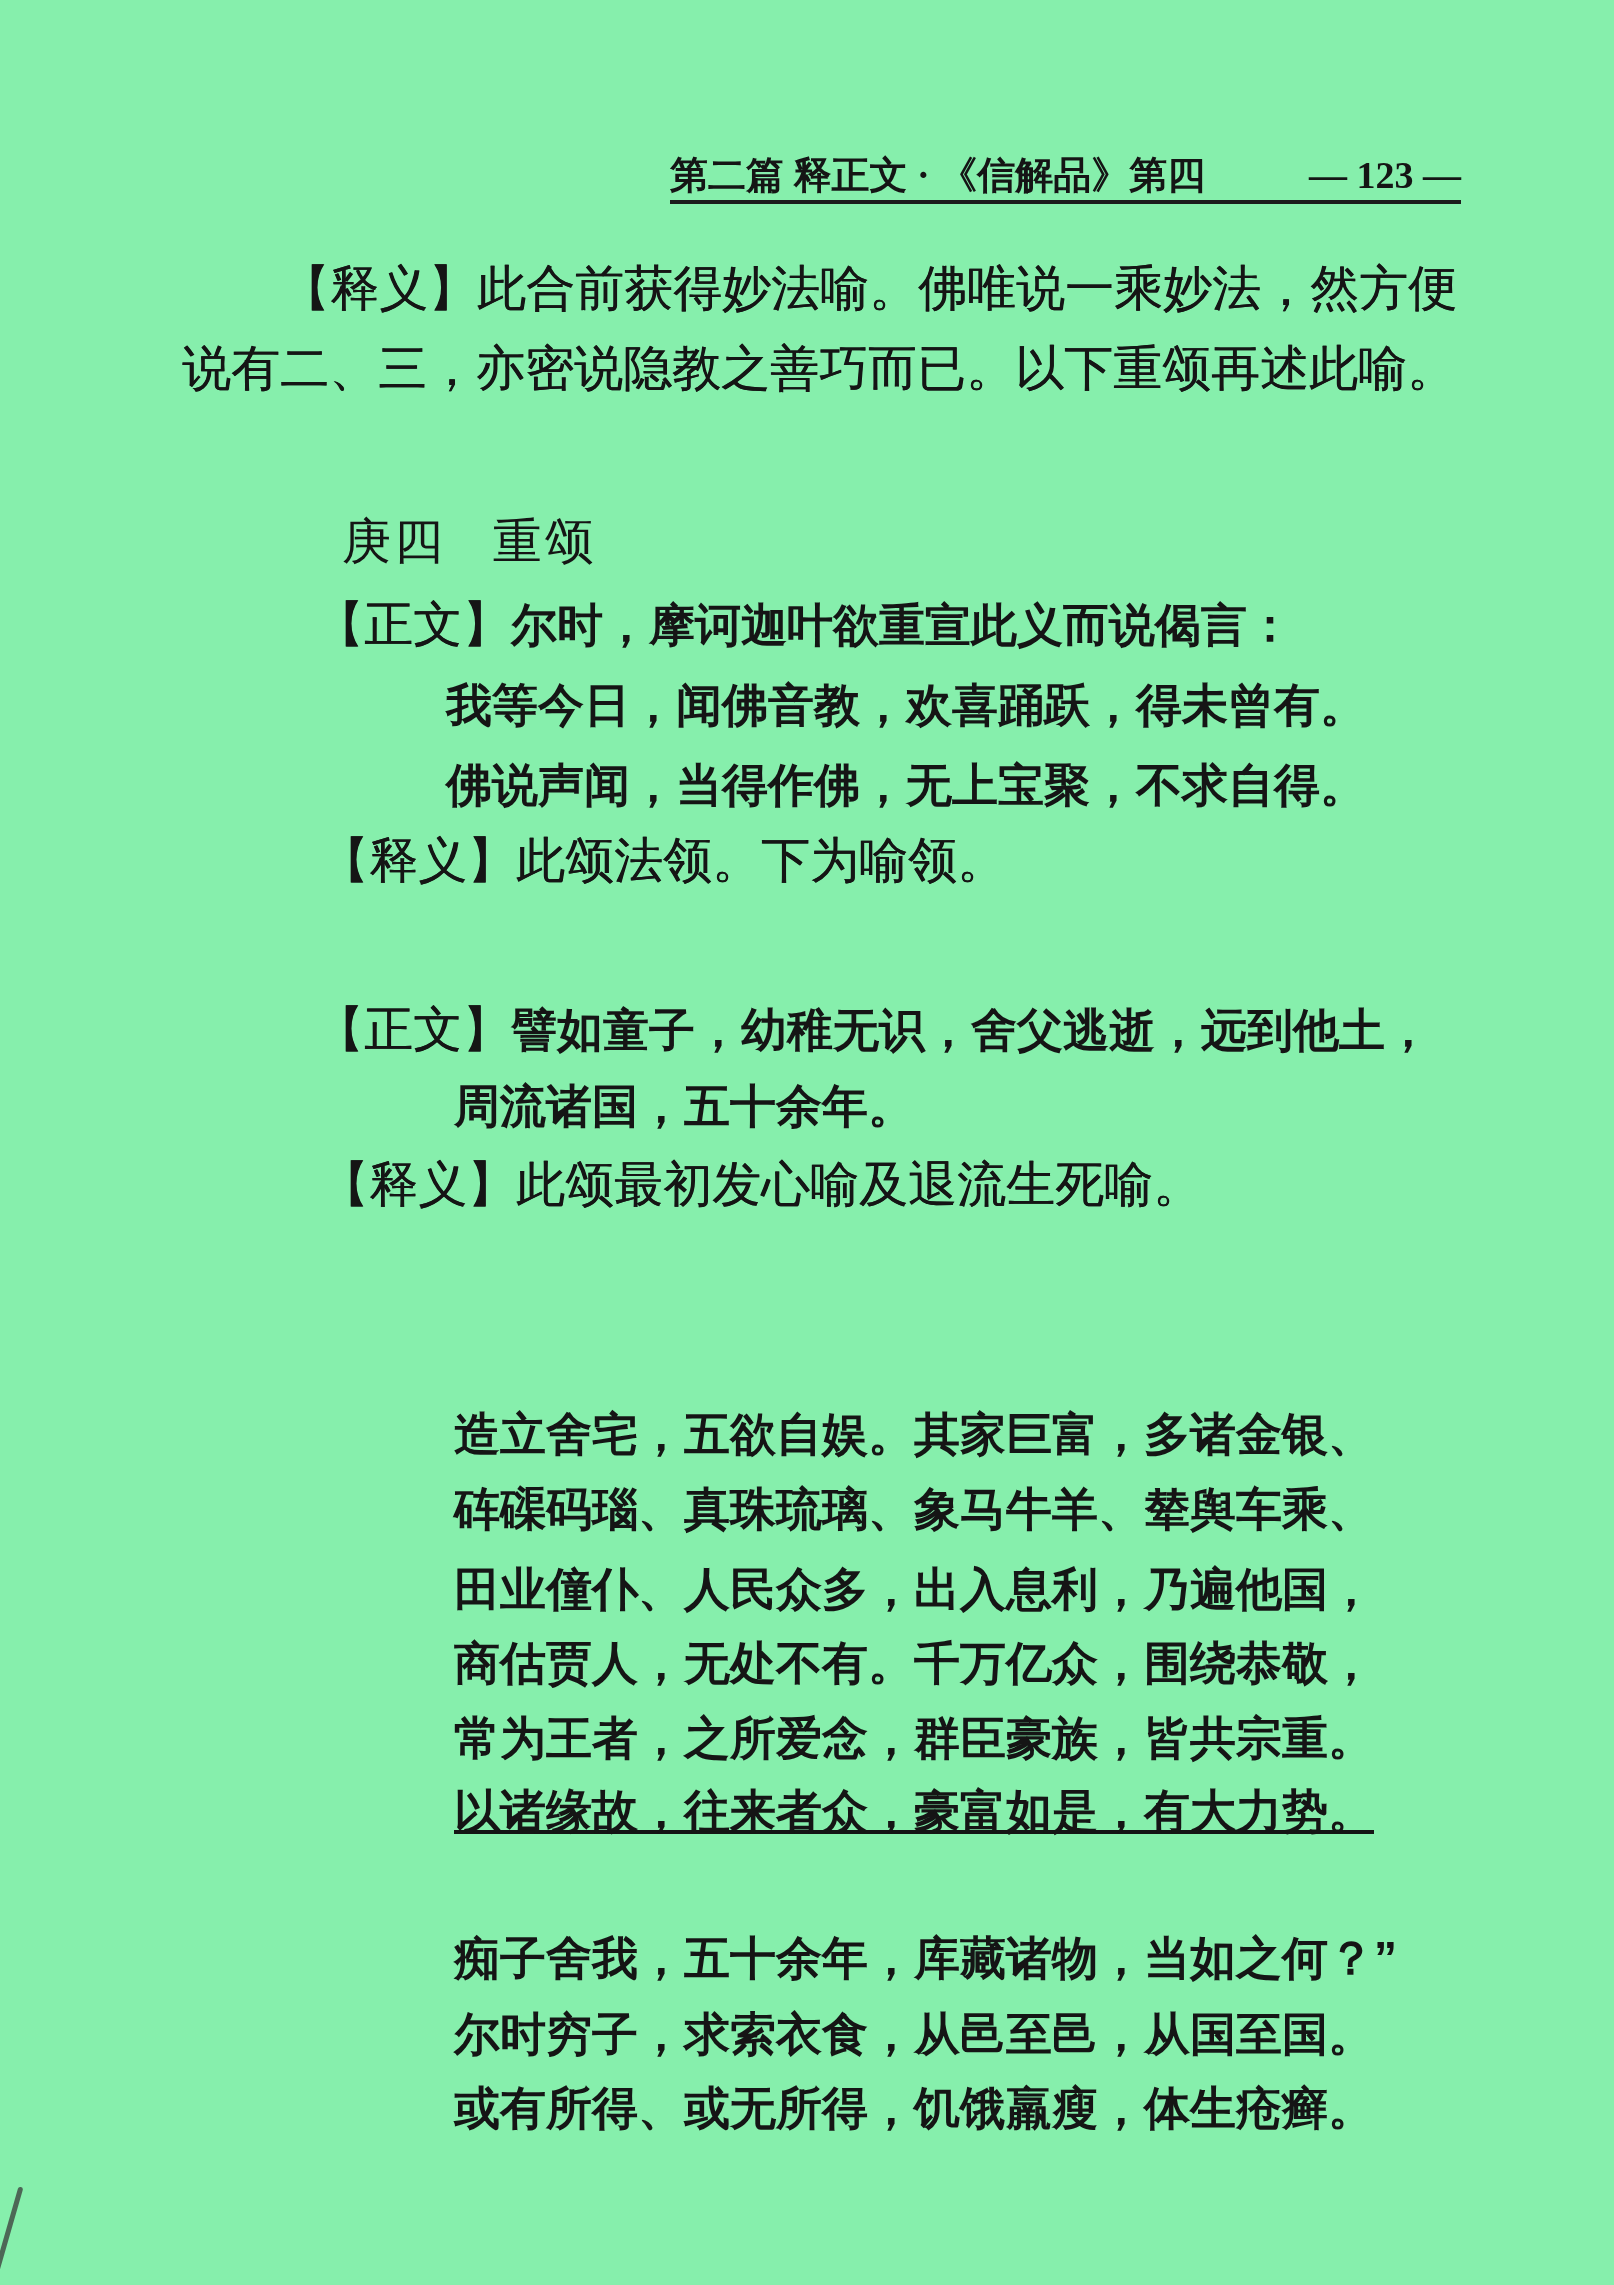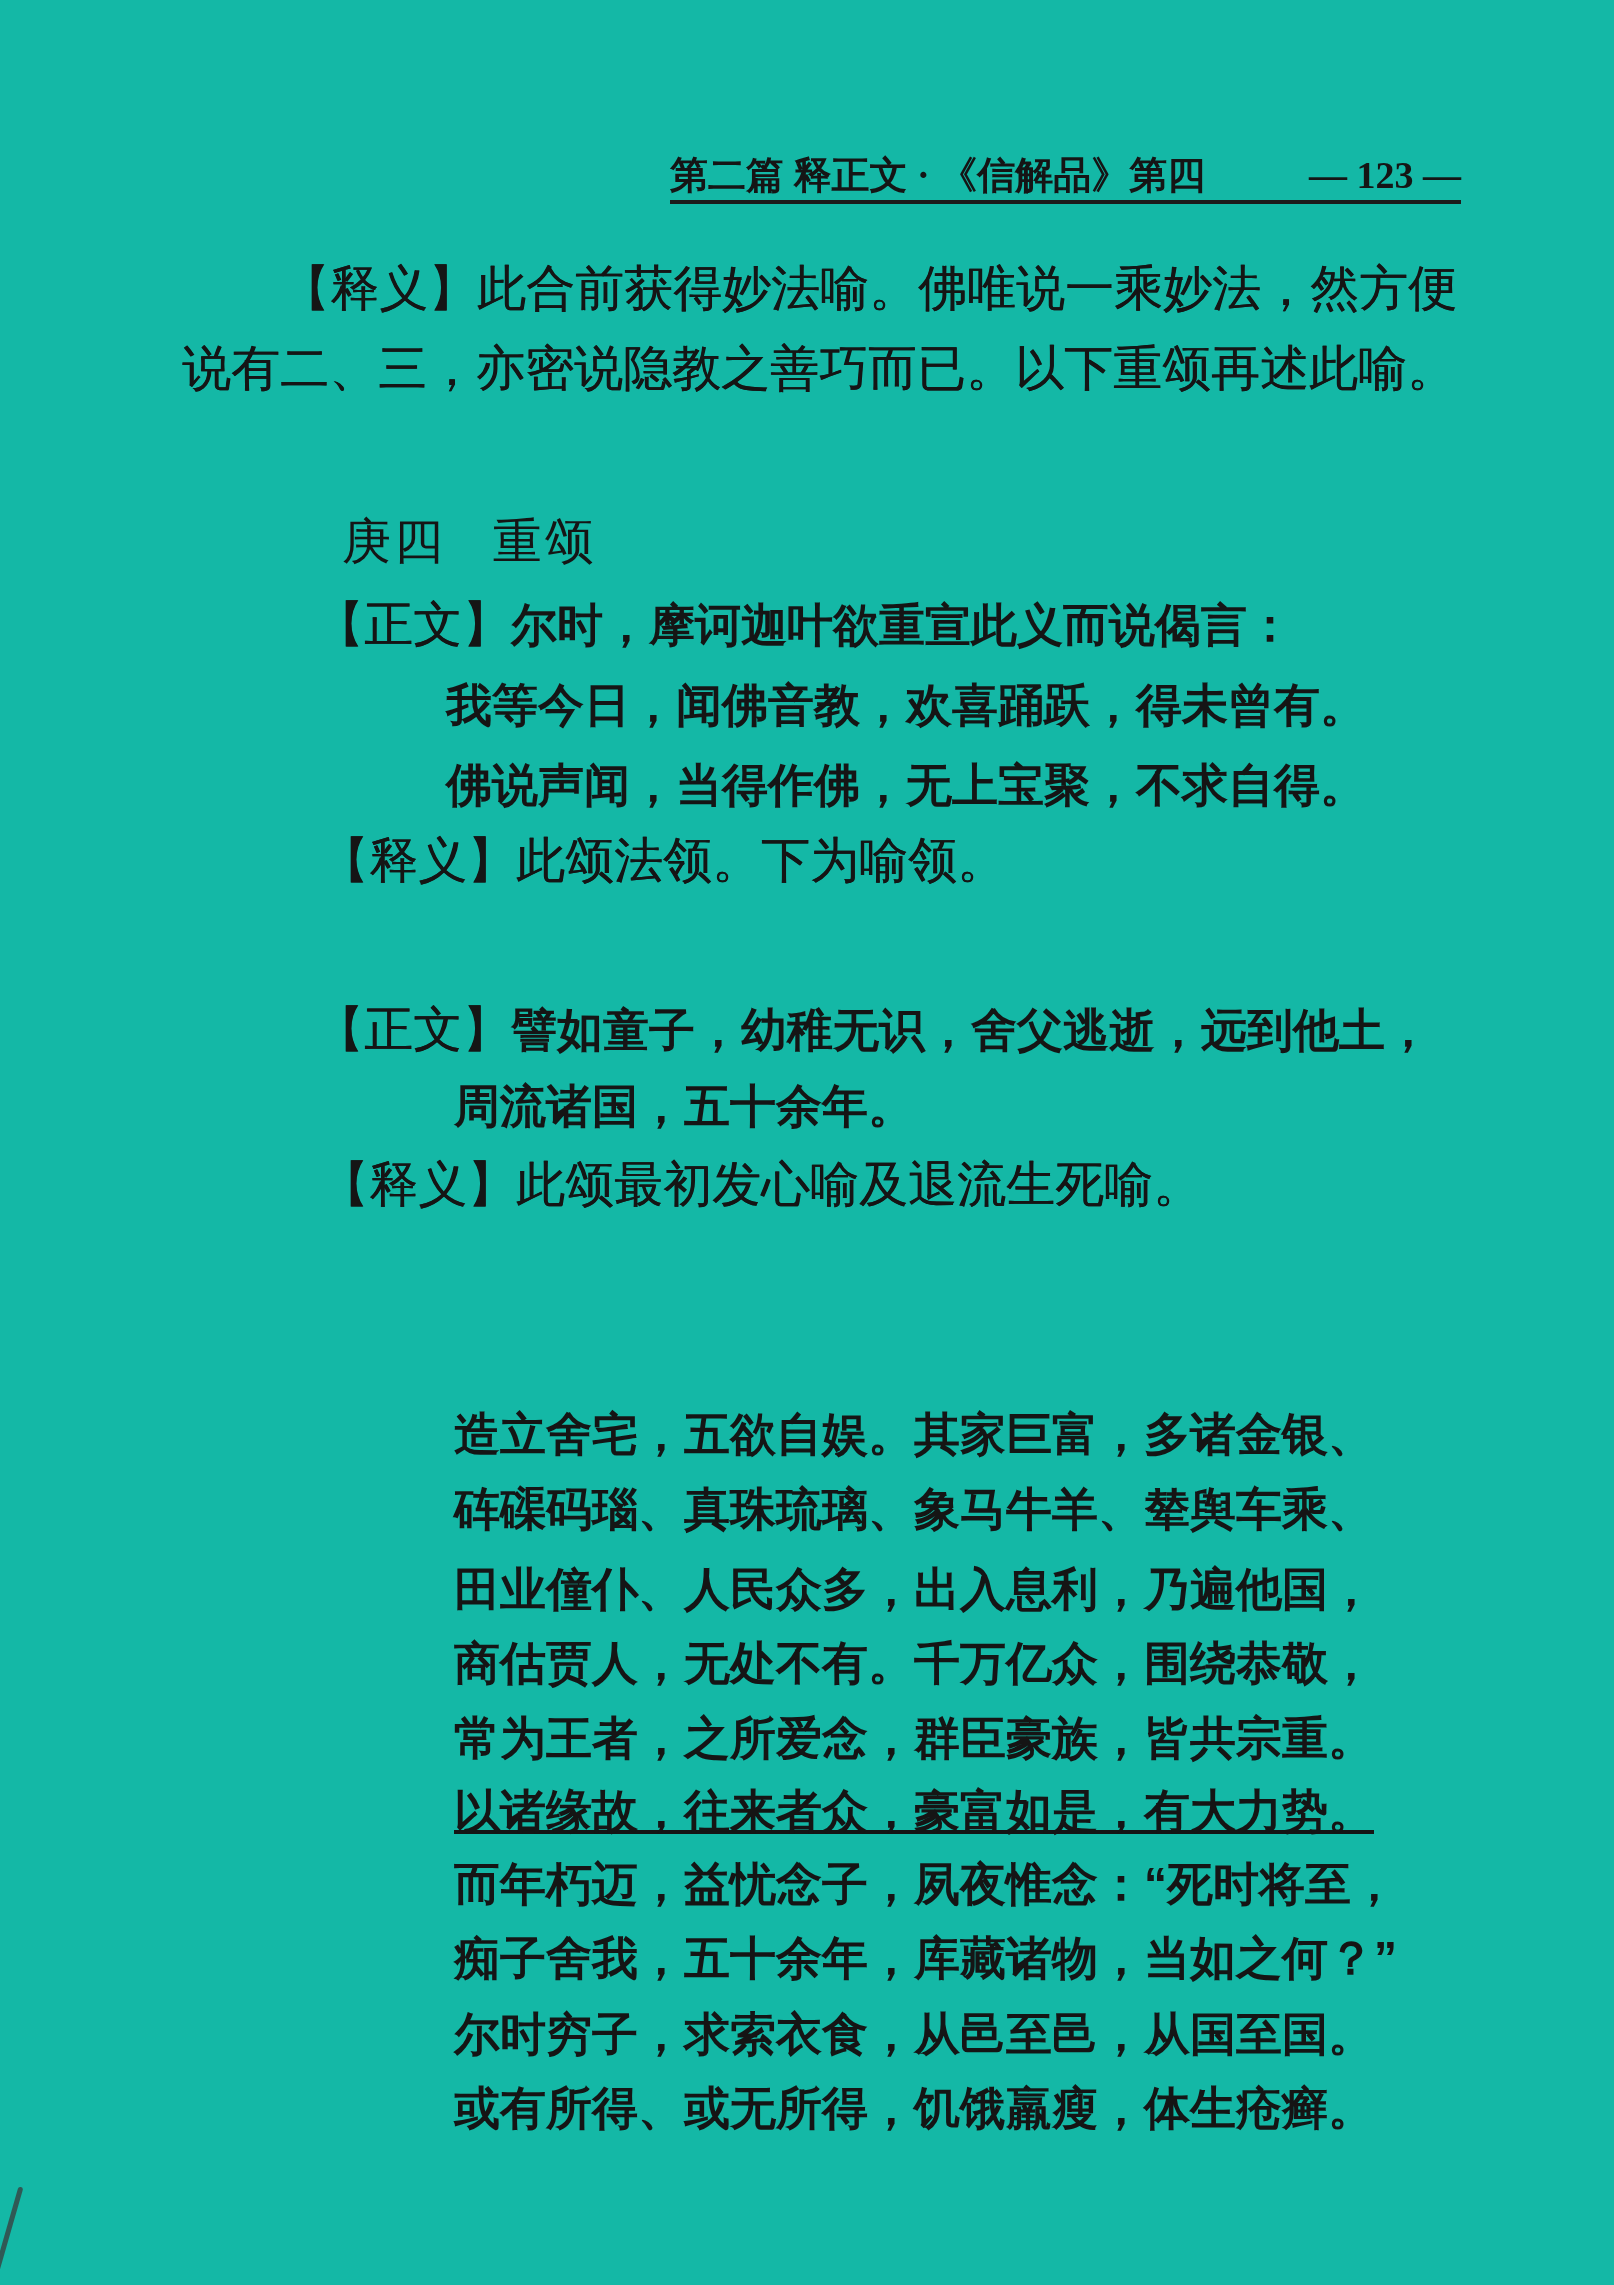--- a/index.html
+++ b/index.html
@@ -5,21 +5,21 @@
   html, body {
     margin: 0;
     padding: 0;
     background: #e8e8e6;
   }
   #scan-page {
     position: relative;
     width: 1615px;
     height: 2285px;
     margin: 0 auto;
-    background: #14b8a6;
+    background: #86efac;
     overflow: hidden;
     color: #151515;
   }
   .line {
     position: absolute;
     white-space: nowrap;
     line-height: 1.18;
   }
   .serif {
     font-family: "Liberation Serif", "DejaVu Serif", serif;
@@ -139,23 +139,20 @@
   </div>
   <div class="line hei" style="left:454px; top:1636px;">
     <span>商估贾人，无处不有。千万亿众，围绕恭敬，</span>
   </div>
   <div class="line hei" style="left:454px; top:1711px;text-align:right;">
     <span>常为王者，之所爱念，群臣豪族，皆共宗重。</span>
   </div>
   <div class="line hei" style="left:454px; top:1784px;text-decoration:underline;">
     <span>以诸缘故，往来者众，豪富如是，有大力势。</span>
   </div>
-  <div class="line hei" style="left:454px; top:1857px;">
-    <span>而年朽迈，益忧念子，夙夜惟念：“死时将至，</span>
-  </div>
   <div class="line hei" style="left:454px; top:1931px;">
     <span>痴子舍我，五十余年，库藏诸物，当如之何？”</span>
   </div>
   <div class="line hei" style="left:454px; top:2007px;">
     <span>尔时穷子，求索衣食，从邑至邑，从国至国。</span>
   </div>
   <div class="line hei" style="left:454px; top:2081px;">
     <span>或有所得、或无所得，饥饿羸瘦，体生疮癣。</span>
   </div>
 

